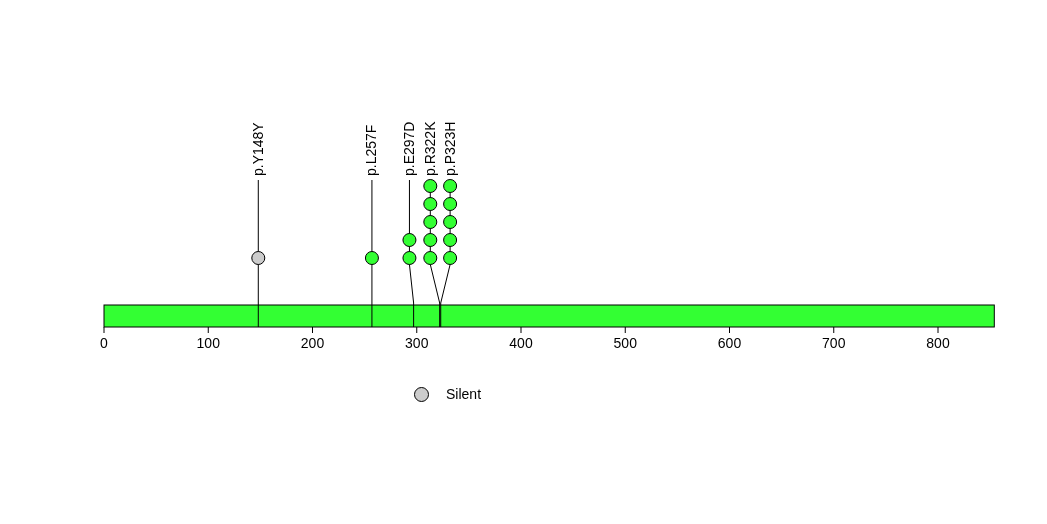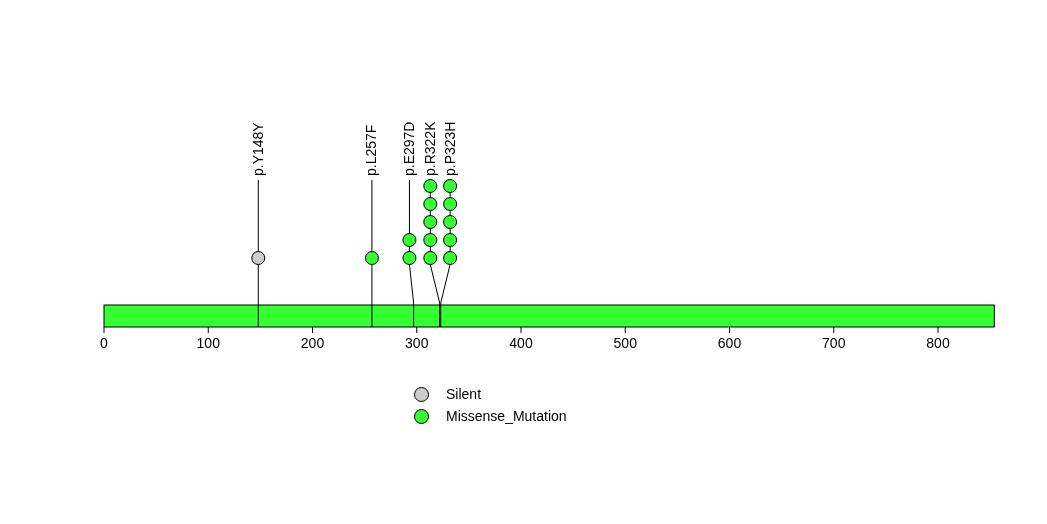--- a/index.html
+++ b/index.html
@@ -86,18 +86,14 @@
       <text x="833.75" y="348" font-size="14px" fill="#000000" text-anchor="middle" font-family="&quot;Liberation Sans&quot;, sans-serif">700</text>
       <line x1="938" y1="327" x2="938" y2="333" stroke="#000000" stroke-width="1"></line>
       <text x="938" y="348" font-size="14px" fill="#000000" text-anchor="middle" font-family="&quot;Liberation Sans&quot;, sans-serif">800</text>
     </svg>
 
   <div id="legend">
     <div class="legend-row">
       <span class="legend-swatch" style="background: rgb(204, 204, 204);"></span>
       <span class="legend-label">Silent</span>
     </div>
-    <div class="legend-row">
-      <span class="legend-swatch" style="background: rgb(51, 255, 51);"></span>
-      <span class="legend-label">Missense_Mutation</span>
-    </div>
   </div>
 </div>
 
 </body></html>

